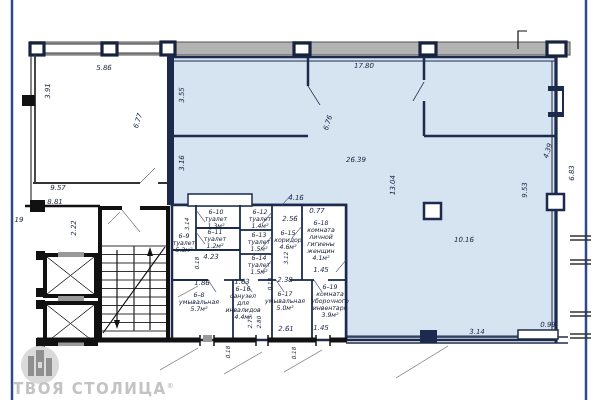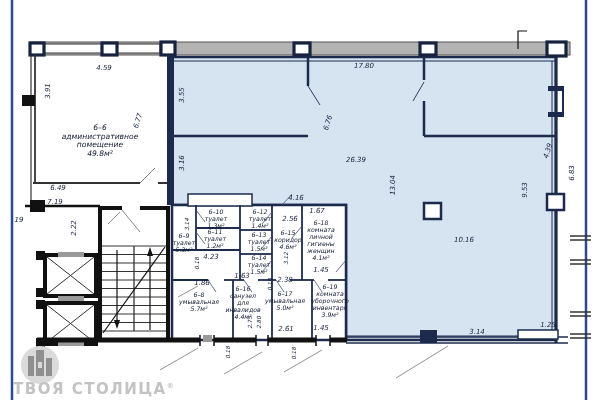--- a/index.html
+++ b/index.html
@@ -212,24 +212,20 @@
     <g stroke="#777" stroke-width="0.8">
       <line x1="198" y1="348" x2="160" y2="370"></line>
       <line x1="262" y1="352" x2="224" y2="374"></line>
       <line x1="322" y1="350" x2="284" y2="372"></line>
       <line x1="448" y1="346" x2="396" y2="378"></line>
       <line x1="198" y1="286" x2="178" y2="297"></line>
       <line x1="120" y1="212" x2="108" y2="224"></line>
     </g>
   </svg>
 
-  <div class="lbl room big" style="left:100px;top:141px">6–6
-административное
-помещение
-49.8м²</div>
   <div class="lbl room" style="left:216px;top:219px">6–10
 туалет
 1.3м²</div>
   <div class="lbl room" style="left:215px;top:239px">6–11
 туалет
 1.2м²</div>
   <div class="lbl room" style="left:184px;top:243px">6–9
 туалет
 5.3м²</div>
   <div class="lbl room" style="left:260px;top:219px">6–12
@@ -260,49 +256,49 @@
 4.4м²</div>
   <div class="lbl room" style="left:285px;top:301px">6–17
 умывальная
 5.0м²</div>
   <div class="lbl room" style="left:330px;top:301px">6–19
 комната
 уборочного
 инвентаря
 3.9м²</div>
 
-  <div class="lbl" style="left:104px;top:69px">4.59</div>
+  <div class="lbl" style="left:104px;top:69px">5.86</div>
   <div class="lbl v" style="left:49px;top:91px">3.91</div>
   <div class="lbl r73" style="left:139px;top:121px">6.77</div>
   <div class="lbl" style="left:364px;top:67px">17.80</div>
   <div class="lbl v" style="left:183px;top:95px">3.55</div>
   <div class="lbl v" style="left:183px;top:163px">3.16</div>
   <div class="lbl r73" style="left:329px;top:123px">6.76</div>
   <div class="lbl" style="left:356px;top:161px">26.39</div>
   <div class="lbl v" style="left:394px;top:185px">13.04</div>
   <div class="lbl v" style="left:526px;top:190px">9.53</div>
   <div class="lbl r73" style="left:549px;top:151px">4.39</div>
   <div class="lbl v" style="left:573px;top:173px">6.83</div>
   <div class="lbl" style="left:464px;top:241px">10.16</div>
   <div class="lbl" style="left:477px;top:333px">3.14</div>
-  <div class="lbl" style="left:548px;top:326px">1.25</div>
+  <div class="lbl" style="left:548px;top:326px">0.99</div>
   <div class="lbl" style="left:296px;top:199px">4.16</div>
-  <div class="lbl" style="left:58px;top:189px">6.49</div>
-  <div class="lbl" style="left:55px;top:203px">7.19</div>
+  <div class="lbl" style="left:58px;top:189px">9.57</div>
+  <div class="lbl" style="left:55px;top:203px">8.81</div>
   <div class="lbl" style="left:19px;top:221px">19</div>
   <div class="lbl v" style="left:75px;top:228px">2.22</div>
   <div class="lbl v tiny" style="left:187px;top:224px">3.14</div>
   <div class="lbl v tiny" style="left:197px;top:263px">0.18</div>
   <div class="lbl" style="left:211px;top:258px">4.23</div>
   <div class="lbl" style="left:290px;top:220px">2.56</div>
-  <div class="lbl" style="left:317px;top:212px">1.67</div>
+  <div class="lbl" style="left:317px;top:212px">0.77</div>
   <div class="lbl v tiny" style="left:286px;top:258px">3.12</div>
   <div class="lbl" style="left:321px;top:271px">1.45</div>
   <div class="lbl" style="left:202px;top:284px">1.86</div>
-  <div class="lbl" style="left:242px;top:277px">1.63</div>
+  <div class="lbl" style="left:242px;top:283px">1.63</div>
   <div class="lbl" style="left:285px;top:281px">2.38</div>
   <div class="lbl v tiny" style="left:270px;top:284px">0.18</div>
   <div class="lbl v tiny" style="left:250px;top:322px">2.75</div>
   <div class="lbl v tiny" style="left:259px;top:322px">2.80</div>
   <div class="lbl" style="left:286px;top:330px">2.61</div>
   <div class="lbl" style="left:321px;top:329px">1.45</div>
   <div class="lbl v tiny" style="left:228px;top:352px">0.18</div>
   <div class="lbl v tiny" style="left:294px;top:353px">0.18</div>
 
   <div id="logo">

